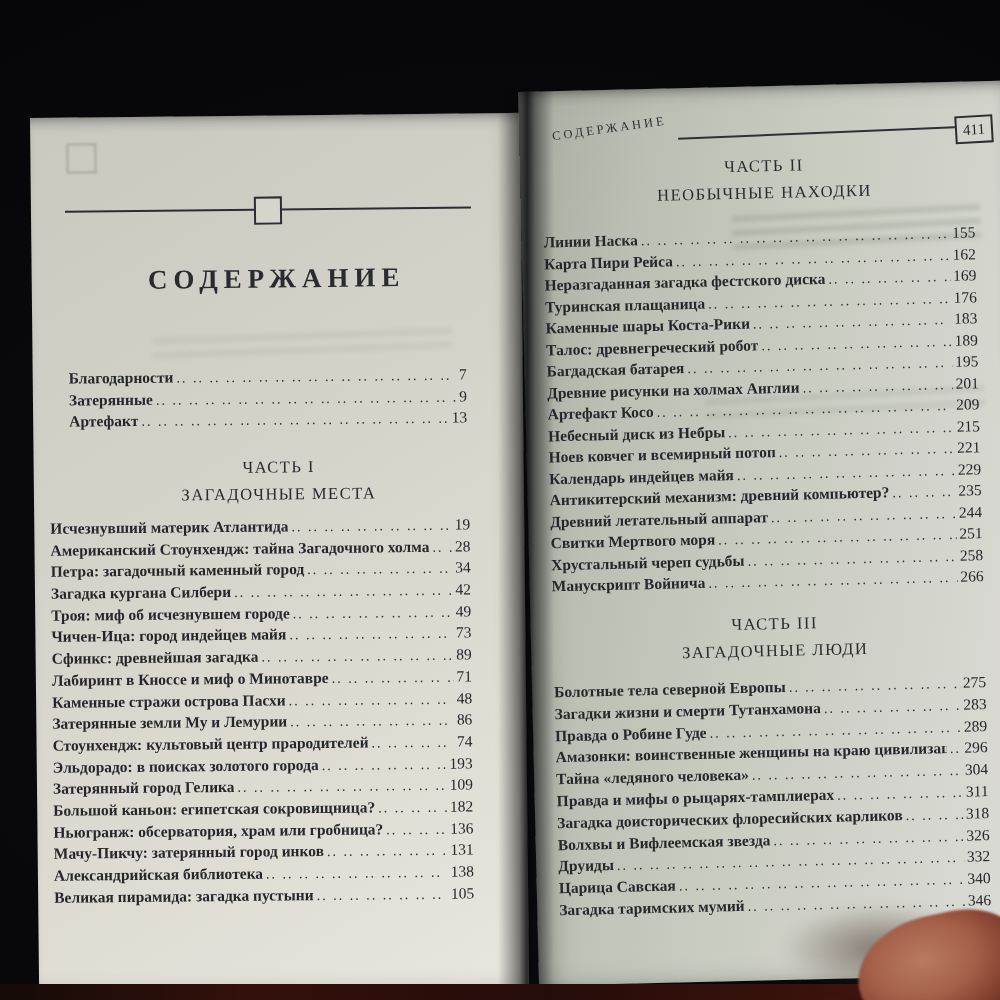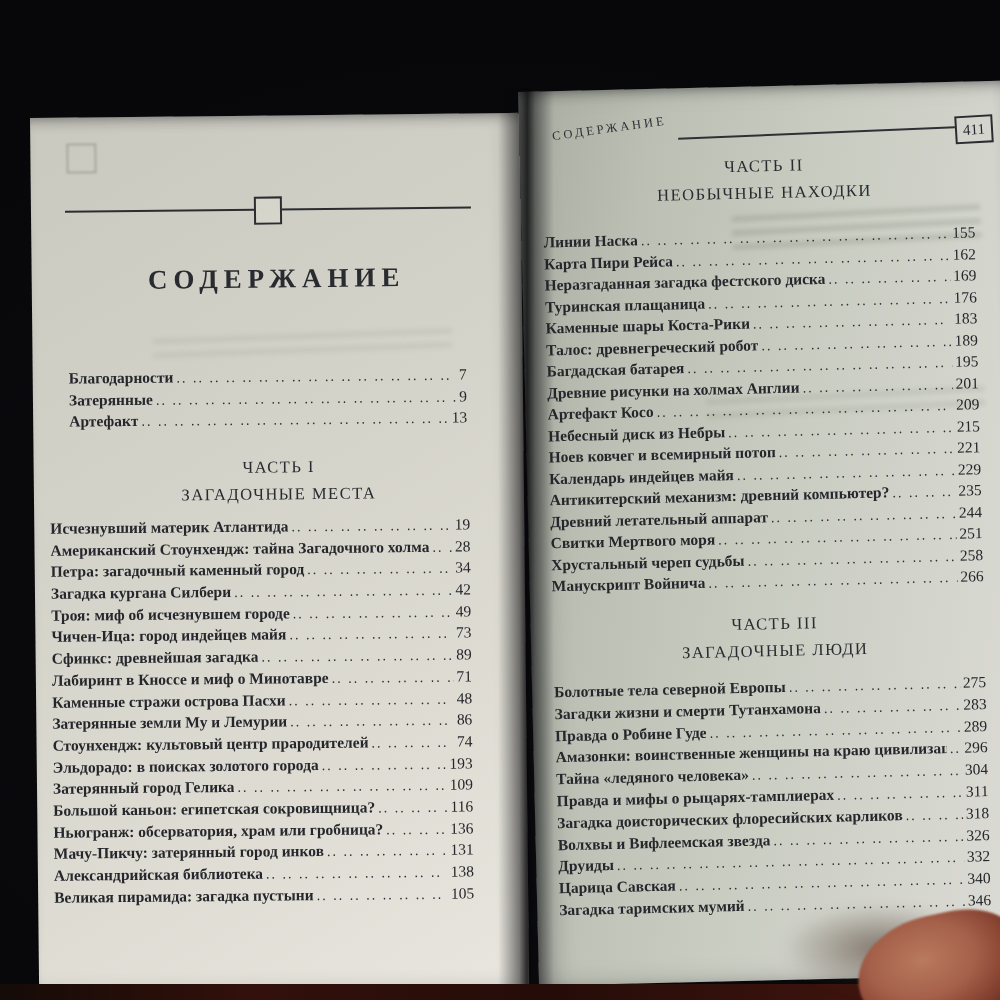--- a/index.html
+++ b/index.html
@@ -207,21 +207,21 @@
 
         <li class="toc-row">
           <span class="t">Затерянный город Гелика</span>
           <span class="leader"></span>
           <span class="num">109</span>
         </li>
 
         <li class="toc-row">
           <span class="t">Большой каньон: египетская сокровищница?</span>
           <span class="leader"></span>
-          <span class="num">116</span>
+          <span class="num">182</span>
         </li>
 
         <li class="toc-row">
           <span class="t">Ньюгранж: обсерватория, храм или гробница?</span>
           <span class="leader"></span>
           <span class="num">136</span>
         </li>
 
         <li class="toc-row">
           <span class="t">Мачу-Пикчу: затерянный город инков</span>

